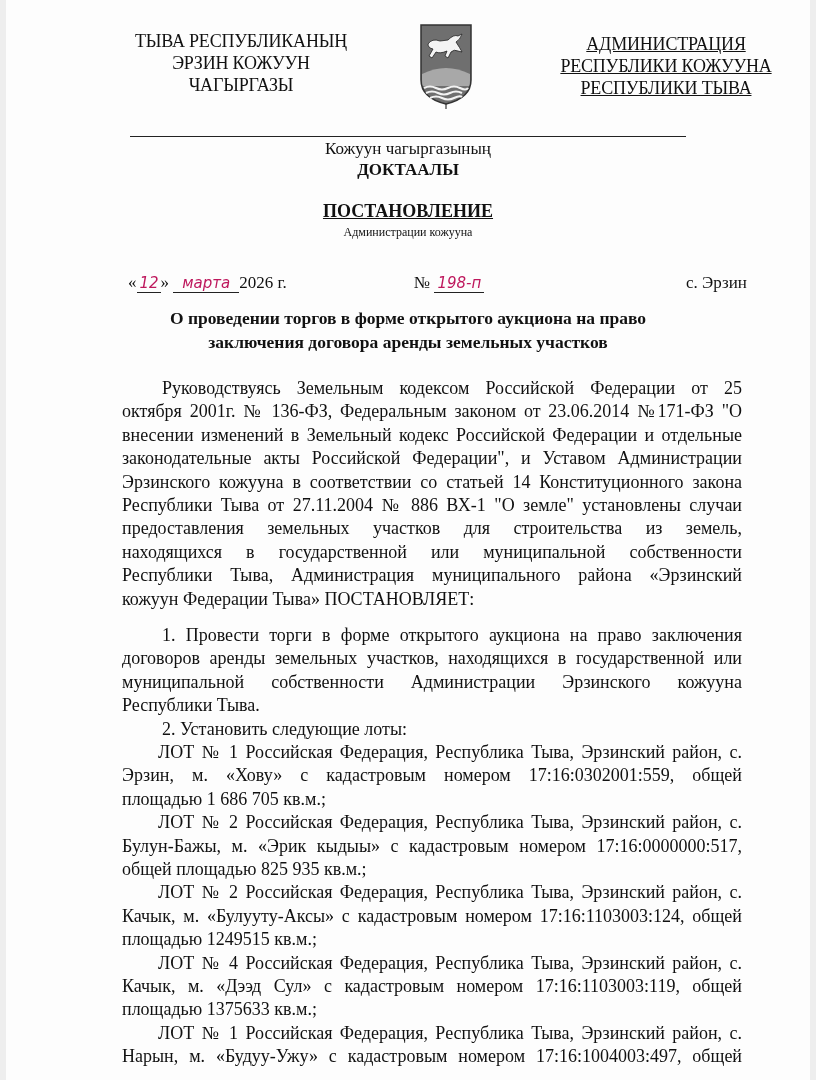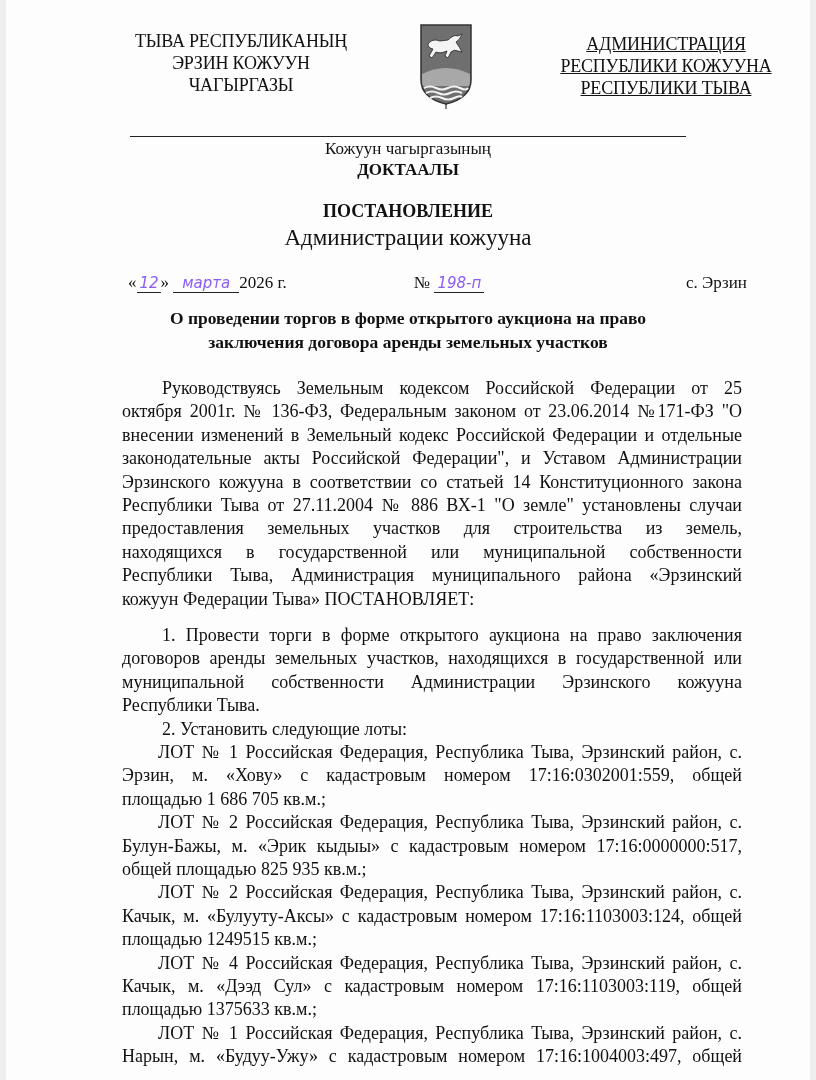--- a/index.html
+++ b/index.html
@@ -18,28 +18,28 @@
     font-size: 18px; line-height: 22px; text-align: center; letter-spacing: -0.2px;
   }
   .hdr-left { left: 110px; top: 30px; width: 250px; }
   .hdr-right { left: 540px; top: 33px; width: 240px; text-decoration: underline; }
   .hdr div { white-space: nowrap; }
   .emblem { left: 412px; top: 22px; width: 56px; height: 88px; }
   .rule { left: 124px; top: 136px; width: 556px; height: 0; border-top: 1.6px solid #222; }
   .center { left: 0; width: 804px; text-align: center; white-space: nowrap; }
   .t-kozh { top: 139px; font-size: 17px; }
   .t-dokt { top: 160px; font-size: 17px; font-weight: bold; }
-  .t-post { top: 201px; font-size: 18px; font-weight: bold; }
-  .t-adm { top: 225px; font-size: 23px; }
+  .t-post { top: 201px; font-size: 18px; font-weight: bold; text-decoration: underline; }
+  .t-adm { top: 225px; font-size: 12px; }
   .dateline { top: 273px; font-size: 17px; white-space: nowrap; }
   .date-left { left: 122px; }
   .hand {
     font-family: "DejaVu Sans", sans-serif; font-style: italic; font-size: 15px;
     border-bottom: 1px solid #222; display: inline-block; padding: 0 3px; line-height: 18px;
-    color: #8b5cf6;
+    color: #be185d;
   }
   .h-day { width: 18px; text-align: center; }
   .h-month { width: 60px; text-align: center; }
   .date-num { left: 408px; }
   .date-place { left: 680px; }
   .title {
     left: 0; width: 804px; top: 306px; text-align: center;
     font-size: 17.5px; font-weight: bold; line-height: 24px;
   }
   .title div { white-space: nowrap; }

